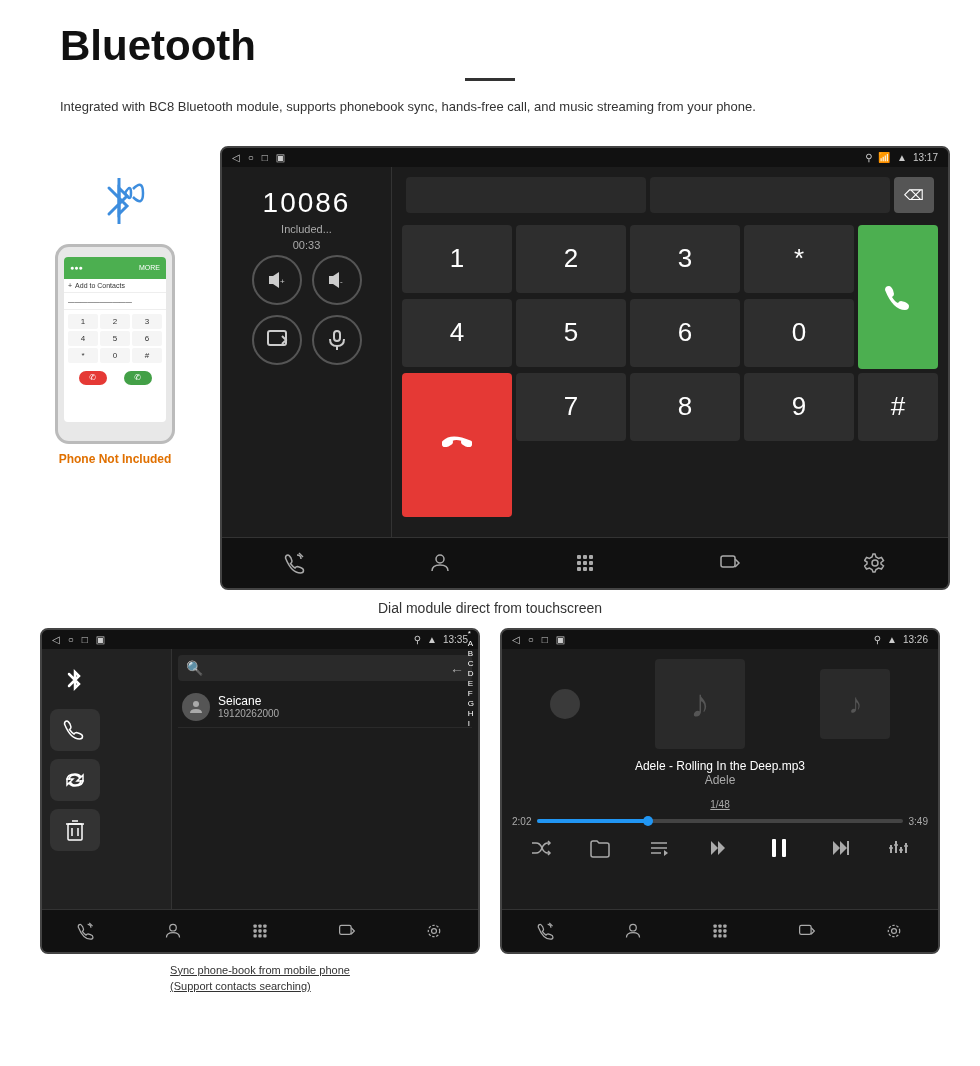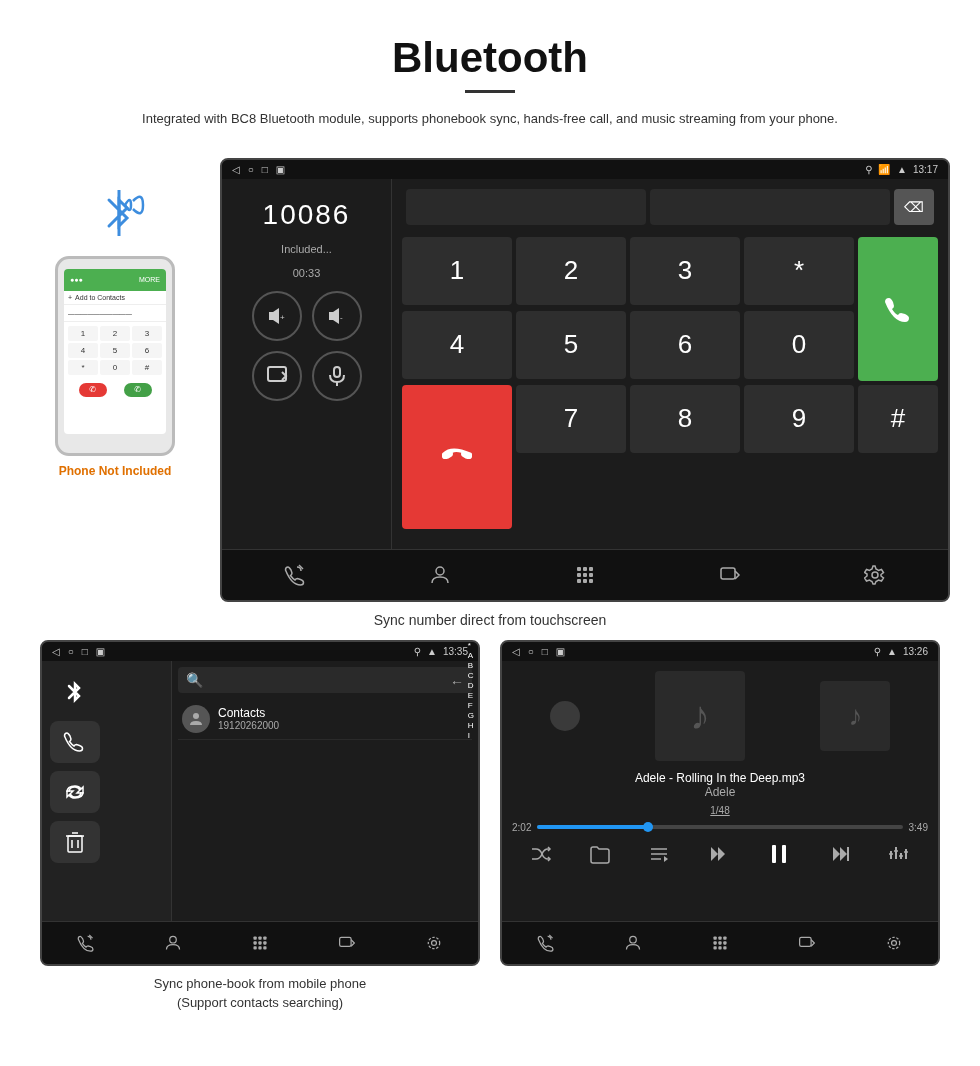--- a/index.html
+++ b/index.html
@@ -6,22 +6,21 @@
     body {
       width: 980px;
       min-height: 1066px;
       background: #fff;
       font-family: Arial, sans-serif;
       color: #333;
     }
 
     
     .header {
-      text-align: center;
-      padding: 34px 60px 10px;
+      padding: 22px 60px 10px;
     }
     .header h1 {
       font-size: 42px;
       font-weight: 900;
       color: #111;
       margin-bottom: 8px;
     }
     .header-divider {
       width: 50px;
       height: 3px;
@@ -167,21 +166,21 @@
       display: flex;
       background: #1c1c1c;
       min-height: 370px;
     }
     .dial-left {
       width: 170px;
       padding: 20px 10px;
       display: flex;
       flex-direction: column;
       align-items: center;
-      gap: 12px;
+      gap: 4px;
       border-right: 1px solid #333;
     }
     .dial-number {
       font-size: 28px;
       color: #fff;
       font-weight: 300;
       letter-spacing: 2px;
     }
     .dial-status {
       font-size: 11px;
@@ -426,21 +425,21 @@
       border-radius: 50%;
       background: #3a3a3a;
     }
 
     .music-info {
       text-align: center;
       margin-bottom: 6px;
     }
     .music-title { font-size: 12px; color: #fff; }
     .music-artist { font-size: 12px; color: #aaa; }
-    .music-track { font-size: 10px; color: #aaa; margin-top: 6px; text-decoration: underline; }
+    .music-track { font-size: 10px; color: #aaa; margin-top: 12px; text-decoration: underline; }
 
     .music-progress {
       display: flex;
       align-items: center;
       gap: 6px;
       margin-bottom: 8px;
     }
     .progress-time { font-size: 10px; color: #aaa; }
     .progress-bar-wrap {
       flex: 1;
@@ -473,25 +472,26 @@
     .music-ctrl-icon {
       color: #aaa;
       font-size: 18px;
       display: flex;
       align-items: center;
       justify-content: center;
     }
     .music-ctrl-icon.white { color: #fff; font-size: 22px; }
 
     .bottom-caption {
-      font-size: 13px;
+      font-size: 11px;
       color: #333;
-      text-align: center;
+      text-align: left;
       padding: 8px 10px 4px;
       line-height: 1.5;
+      text-decoration: underline;
     }
 
     
     .small-navbar {
       background: #111;
       display: flex;
       justify-content: space-around;
       padding: 8px 0;
       border-top: 1px solid #333;
     }
@@ -689,21 +689,21 @@
       <div class="navbar-icon">
         <svg width="22" height="22" viewBox="0 0 22 22">
           <circle cx="11" cy="11" r="3" stroke="#aaa" stroke-width="1.5" fill="none"></circle>
           <path d="M11 2 L12 5 Q13.5 5.5 14.5 6.5 L17.5 5.5 L19.5 8.5 L17 10.5 Q17 11 17 11 Q17 11.5 17 12 L19.5 14 L17.5 17 L14.5 16 Q13.5 17 12 17.5 L11 20 L9 20 L8 17.5 Q6.5 17 5.5 16 L2.5 17 L0.5 14 L3 12 Q3 11.5 3 11 Q3 10.5 3 10 L0.5 8.5 L2.5 5.5 L5.5 6.5 Q6.5 5.5 8 5 L9 2Z" stroke="#aaa" stroke-width="1.5" fill="none"></path>
         </svg>
       </div>
     </div>
   </div>
 </div>
 
-<div class="caption">Sync number direct from touchscreen</div>
+<div class="caption">Dial module direct from touchscreen</div>
 
 <div class="bottom-section">
 
   <div class="bottom-screen-wrap">
     <div class="android-screen-small">
 
       <div class="android-statusbar">
         <div class="statusbar-left">
           <span>◁</span>
           <span>○</span>
@@ -755,21 +755,21 @@
           </div>
 
           <div class="pb-contact" style="display:flex;align-items:center;gap:8px;position:relative;">
             <div class="pb-avatar">
               <svg width="16" height="16" viewBox="0 0 16 16">
                 <circle cx="8" cy="5" r="3" fill="#aaa"></circle>
                 <path d="M2 14 Q2 10 8 10 Q14 10 14 14" fill="#aaa"></path>
               </svg>
             </div>
             <div class="pb-contact-info">
-              <div class="pb-contact-name">Contacts</div>
+              <div class="pb-contact-name">Seicane</div>
               <div class="pb-contact-number">19120262000</div>
             </div>
 
             <div style="position:absolute;right:-4px;top:-60px;bottom:0;display:flex;flex-direction:column;gap:1px;color:#fff;font-size:8px;padding:2px;">
               <span>*</span>
               <span>A</span>
               <span>B</span>
               <span>C</span>
               <span>D</span>
               <span>E</span>

